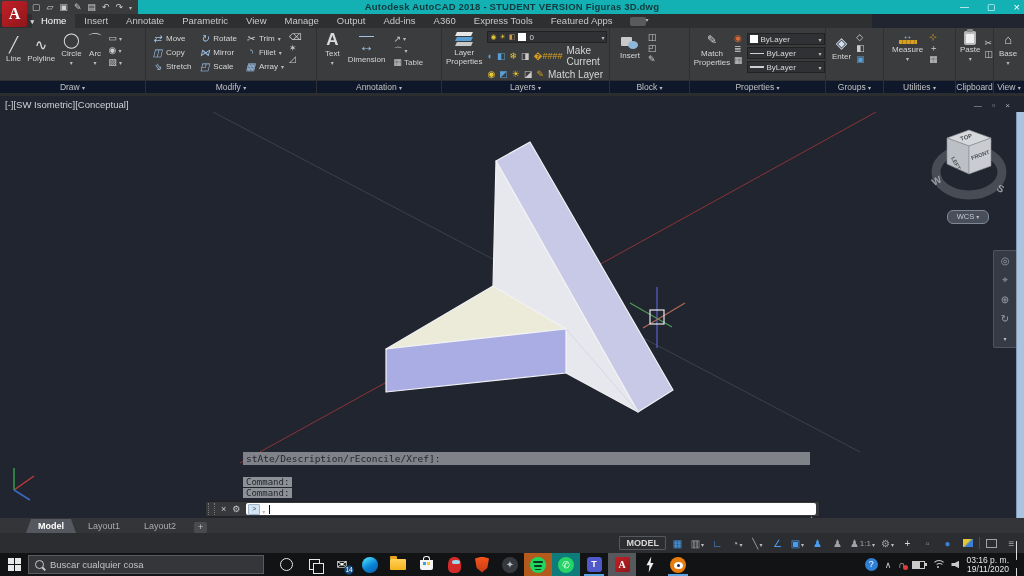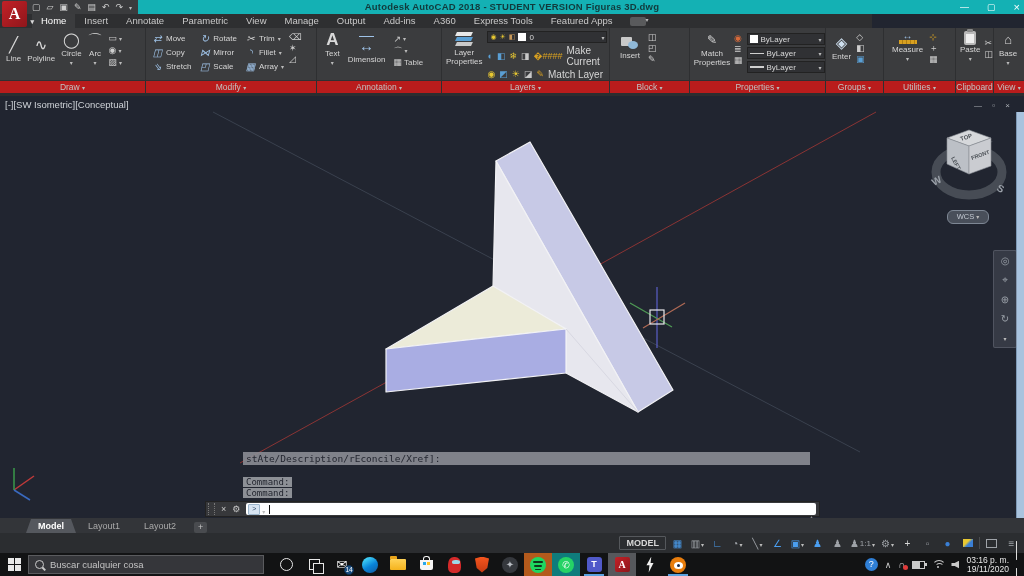--- a/index.html
+++ b/index.html
@@ -22,21 +22,21 @@
   .winbtns{position:absolute;right:4px;top:0;height:14px;display:flex;gap:18px;align-items:center;color:#fff;font-size:9px;}
   .cv::before{content:"▾";font-size:6px;color:#bbb;}
   .cu::before{content:"▴";font-size:6px;color:#888;}
   
   .tabrow{position:absolute;left:0;top:14px;width:872px;height:14px;background:#2e2f31;display:flex;align-items:flex-end;padding-left:32px;box-sizing:border-box;}
   .rtab{font-size:9.5px;color:#c9c9c9;padding:1px 9px 2px 9px;}
   .rtab.active{background:#3b3c3e;color:#fff;}
   
   .ribbon{position:absolute;left:0;top:28px;width:1024px;height:65px;background:#3b3c3e;border-bottom:3px solid #2c2d2f;box-sizing:content-box;}
   .panel{position:absolute;top:0;height:65px;border-right:1px solid #2e2f31;box-sizing:border-box;}
-  .plabel{position:absolute;left:0;right:0;bottom:0;height:12px;background:#b91c1c;border-top:1px solid #2f3032;
+  .plabel{position:absolute;left:0;right:0;bottom:0;height:12px;background:#0f172a;border-top:1px solid #2f3032;
     font-size:8.5px;color:#c2c2c2;text-align:center;line-height:12px;}
   .bigbtn{display:flex;flex-direction:column;align-items:center;justify-content:flex-start;font-size:8px;color:#d6d6d6;line-height:9px;text-align:center;}
   .bigbtn .ic{font-size:15px;line-height:18px;height:18px;color:#d9d9d9;}
   .minicol{display:flex;flex-direction:column;gap:2px;font-size:8px;color:#cfcfcf;}
   .mini{display:flex;align-items:center;gap:2px;font-size:9px;line-height:9px;}
   .tool-label{font-size:10px;color:#d6d6d6;}
   .grid3{display:grid;grid-template-columns:auto auto auto;grid-auto-rows:13px;column-gap:8px;row-gap:1px;font-size:8px;color:#d6d6d6;align-items:center;}
   .grid3 .cell{display:flex;align-items:center;gap:3px;}
   .grid3 .gi{font-size:10px;color:#9fc3e8;width:11px;text-align:center;}
   .field{background:#303134;border:1px solid #222;height:12px;display:flex;align-items:center;gap:3px;font-size:8px;color:#d8d8d8;padding:0 2px;box-sizing:border-box;}

